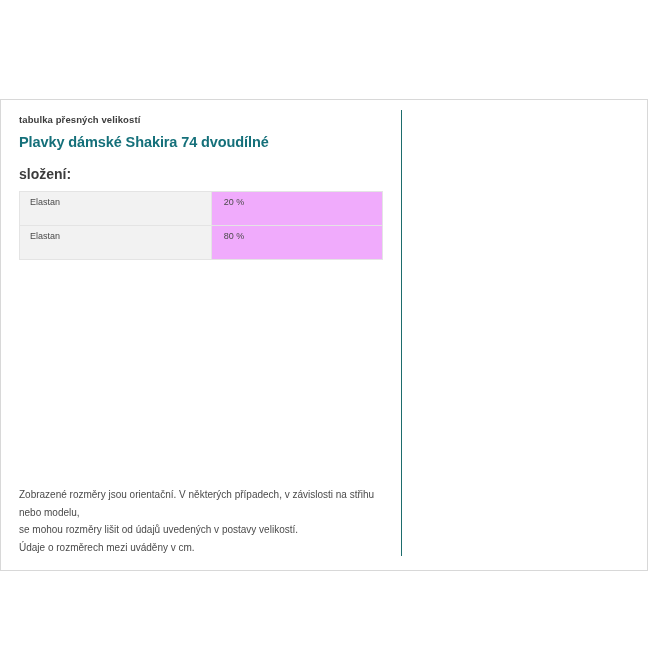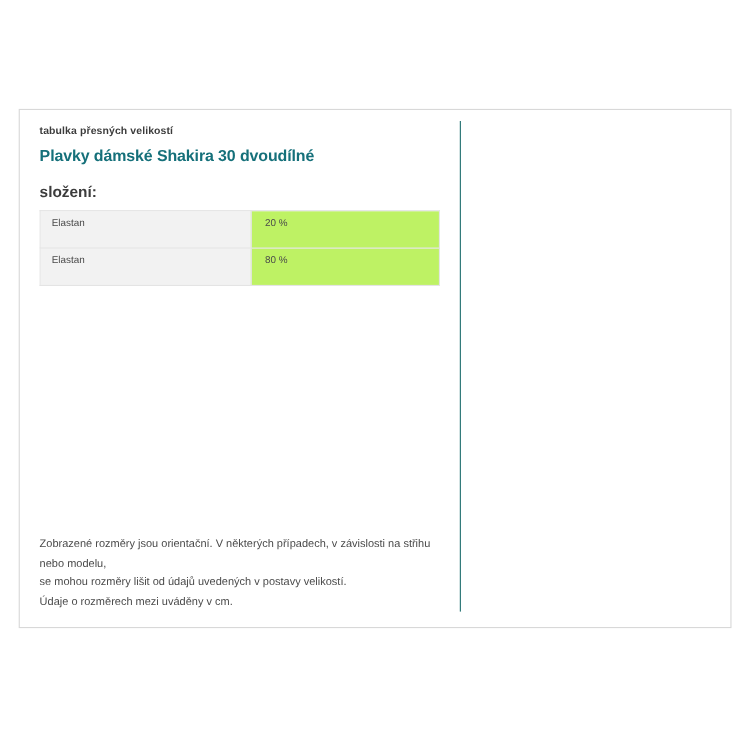--- a/index.html
+++ b/index.html
@@ -10,21 +10,21 @@
     width: 670px;
     height: 670px;
     background: #ffffff;
     font-family: "Liberation Sans", sans-serif;
     color: #3c3c3c;
     overflow: hidden;
   }
 
   .page {
     position: absolute;
-    left: 17px;
+    left: 0;
     top: 99px;
     width: 648px;
     height: 472px;
     border: 1px solid #d8d8d8;
     box-sizing: border-box;
     background: #ffffff;
   }
 
   .columns {
     display: flex;
@@ -89,21 +89,21 @@
     vertical-align: middle;
   }
 
   table.composition td.name {
     width: 92px;
     background: #f2f2f2;
   }
 
   table.composition td.value {
     width: 78px;
-    background: #bef264;
+    background: #f0abfc;
     border-left: none;
     padding-left: 12px;
     color: #4a4a4a;
   }
 
   .spacer {
     flex: 1;
   }
 
   .footnotes {
@@ -131,21 +131,21 @@
 </head>
 <body>
 
 <div class="page">
   <div class="columns">
 
     <div class="col-left">
 
       <div class="eyebrow">tabulka přesných velikostí</div>
 
-      <h1 class="title">Plavky dámské Shakira 30 dvoudílné</h1>
+      <h1 class="title">Plavky dámské Shakira 74 dvoudílné</h1>
 
       <div class="subhead">složení:</div>
 
       <table class="composition">
         <tbody>
           <tr>
             <td class="name">Elastan</td>
             <td class="value">20 %</td>
           </tr>
           <tr>

